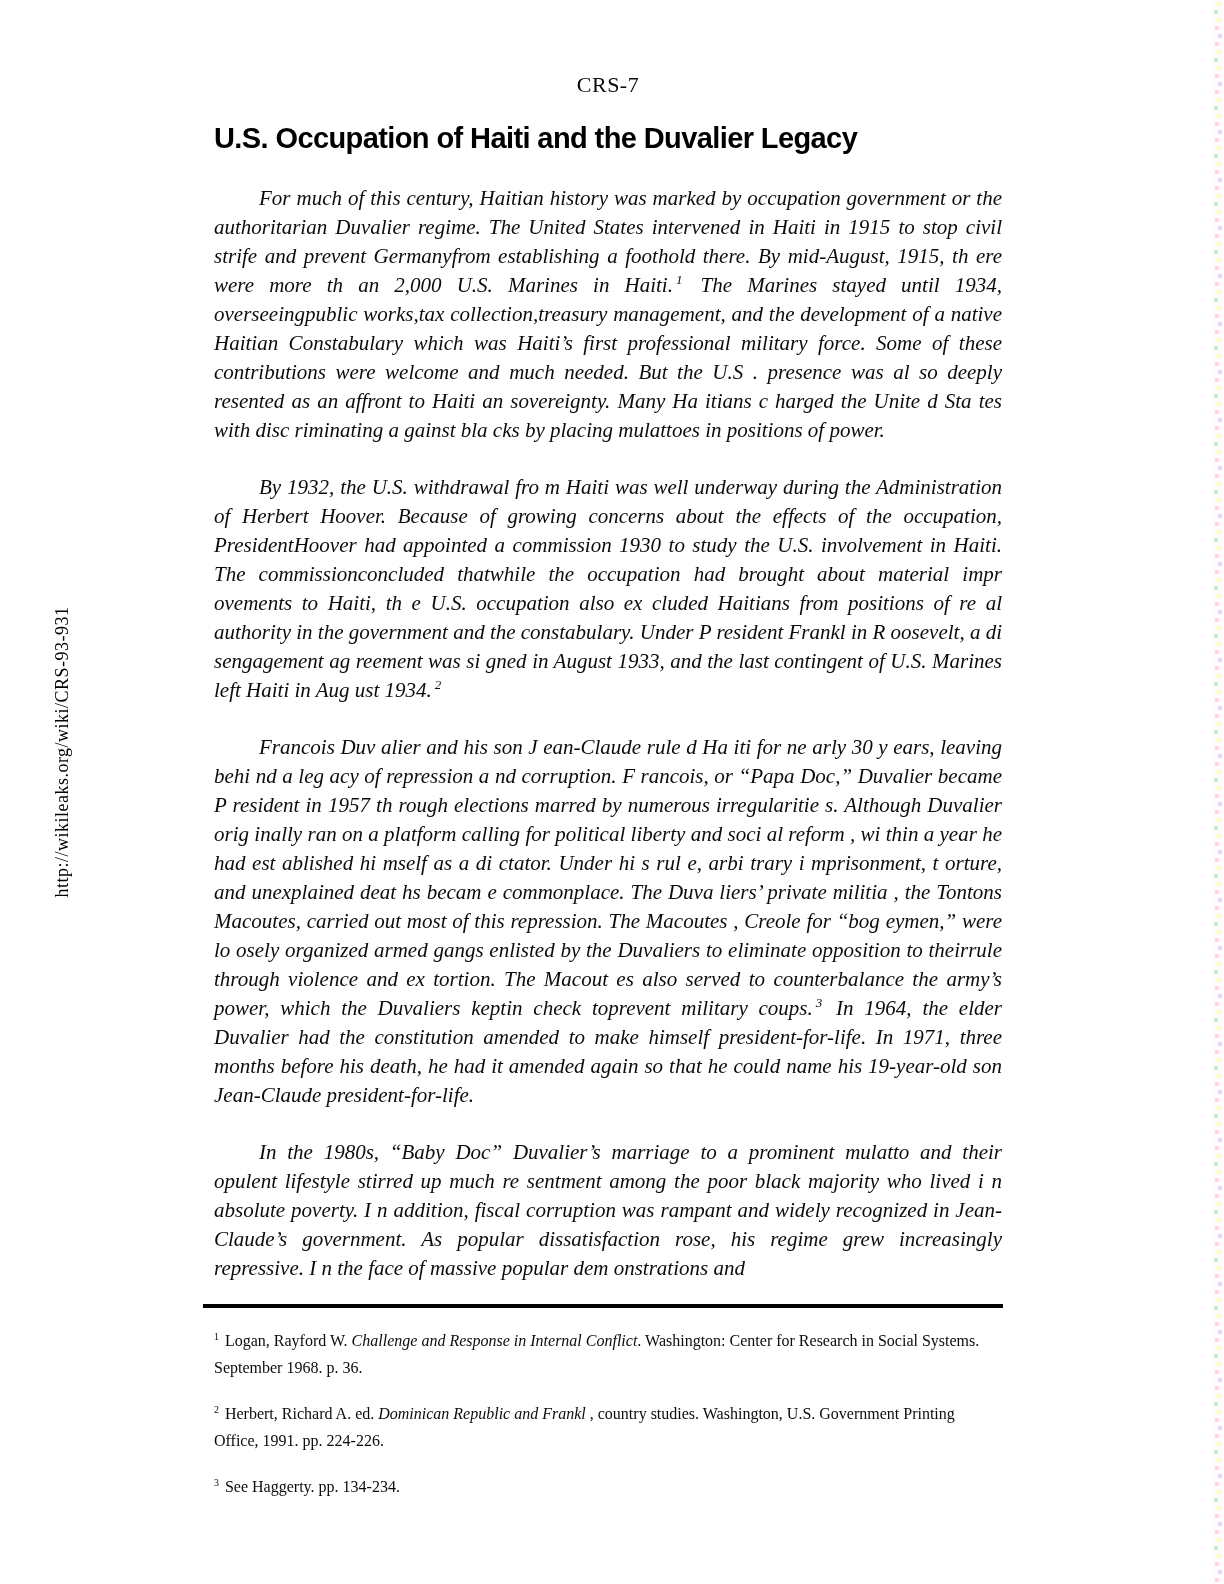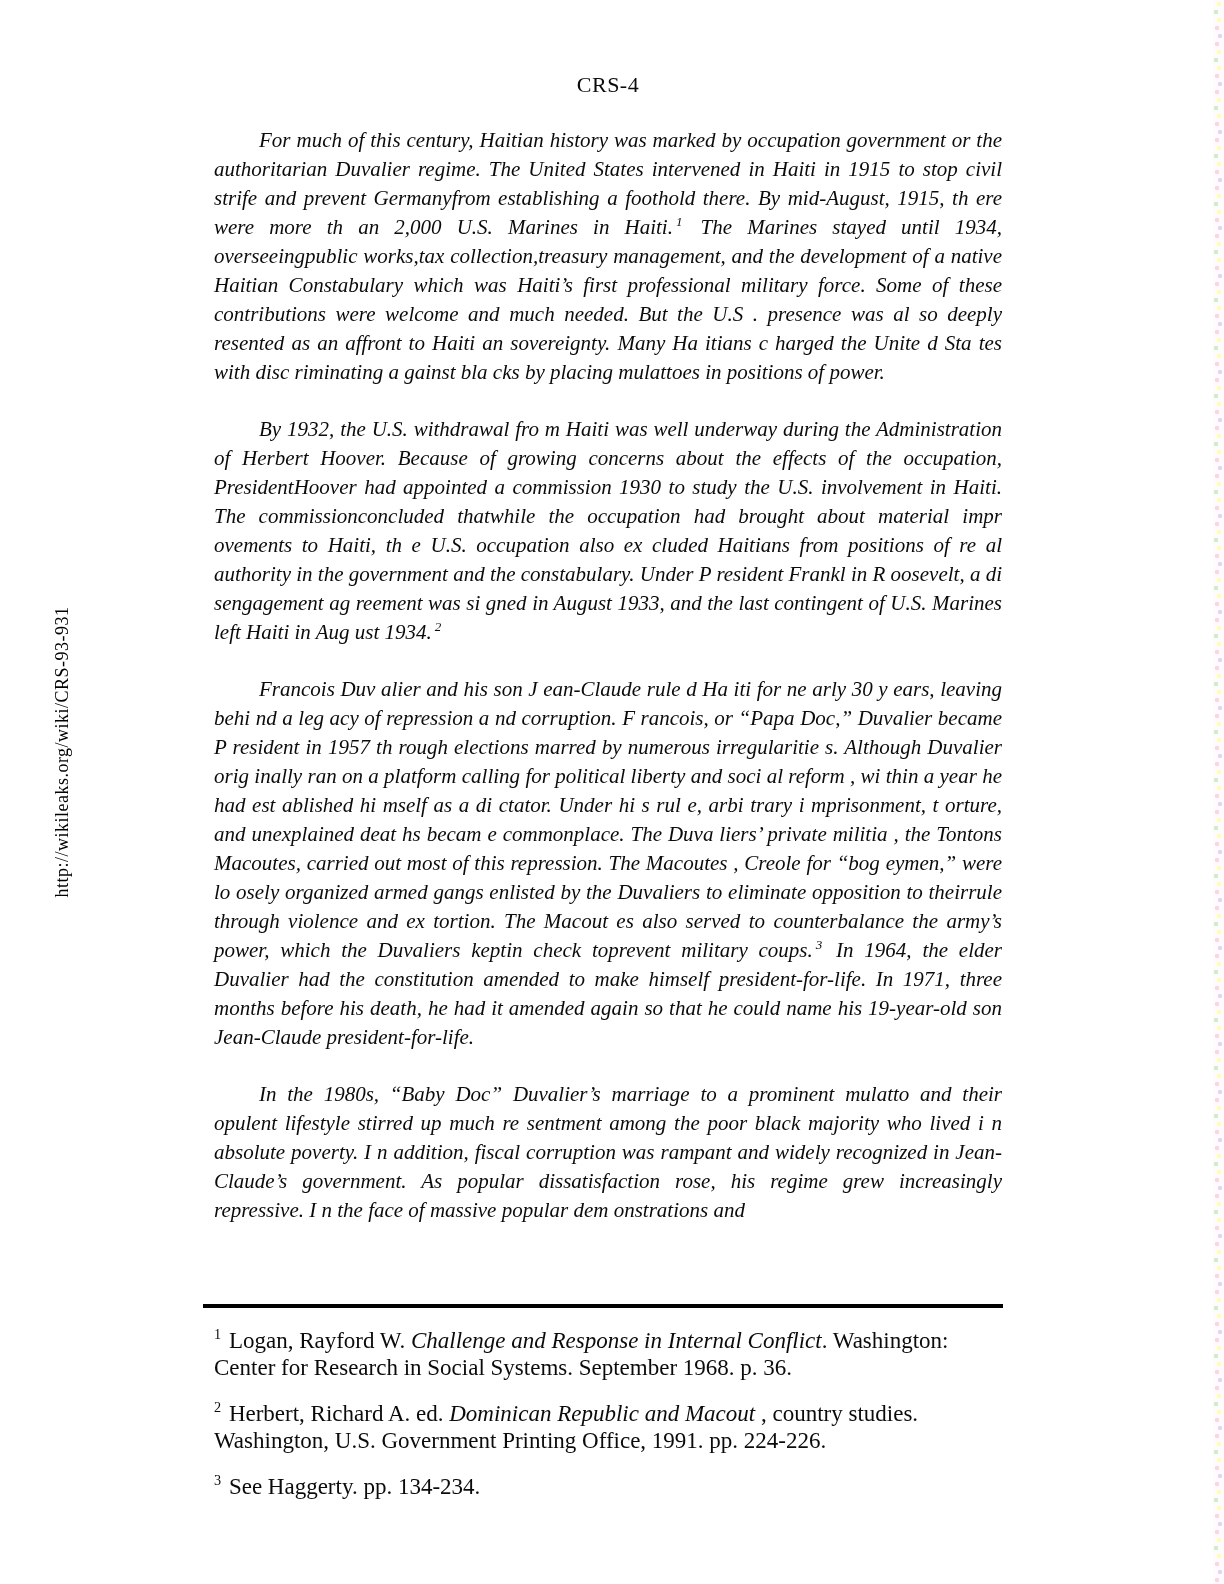--- a/index.html
+++ b/index.html
@@ -86,21 +86,21 @@
     left: 203px;
     top: 1304px;
     width: 800px;
   }
   .footnote-rule {
     height: 4px;
     background: #000000;
   }
   .footnote {
     margin: 19px 0 0 11px;
-    font-size: 23px;
+    font-size: 16px;
     line-height: 27px;
     text-align: left;
   }
   .footnote sup {
     font-size: 0.62em;
     vertical-align: super;
     line-height: 0;
     padding-right: 2px;
   }
 </style>
@@ -108,38 +108,39 @@
 <body>
 
 <div class="page">
 
   <div class="edge-pattern"></div>
 
   <div class="watermark">http://wikileaks.org/wiki/CRS-93-931</div>
 
   <div class="content">
 
-    <div class="page-header">CRS-4</div>
+    <div class="page-header">CRS-7</div>
 
+    <h1 class="doc-title">U.S. Occupation of Haiti and the Duvalier Legacy</h1>
 
     <p class="body-para"><span>For much of this century, Haitian history was marked by occupation government or the authoritarian Duvalier regime.  The United States intervened in Haiti in 1915 to stop civil strife and prevent Germanyfrom establishing a foothold there.  By mid-August, 1915, th ere were more th an 2,000 U.S. Marines in Haiti.</span><sup class="fn-ref">1</sup><span> The Marines stayed until 1934, overseeingpublic works,tax collection,treasury management, and the development of a native Haitian Constabulary which was Haiti’s first professional military force.  Some of these contributions were welcome and much needed.  But the U.S . presence was al so deeply resented as an affront to Haiti an sovereignty. Many Ha itians c harged the Unite d Sta tes with disc riminating a gainst bla cks by placing mulattoes in positions of power.</span></p>
 
     <p class="body-para"><span>By 1932, the U.S. withdrawal fro m Haiti was well underway during the Administration of Herbert Hoover.  Because of growing concerns about the effects of the occupation, PresidentHoover had appointed a commission 1930 to study the U.S. involvement in Haiti.  The commissionconcluded thatwhile the occupation had brought about material impr ovements to Haiti, th e U.S. occupation also ex cluded Haitians from positions of re al authority in the government and the constabulary. Under P resident Frankl in R oosevelt, a di sengagement ag reement was si gned in August 1933, and the last contingent of U.S. Marines left Haiti in Aug ust 1934.</span><sup class="fn-ref">2</sup></p>
 
     <p class="body-para"><span>Francois Duv alier and his son J ean-Claude rule d Ha iti for ne arly 30 y ears, leaving behi nd a leg acy of repression a nd corruption.  F rancois, or “Papa Doc,” Duvalier became P resident in 1957 th rough elections marred by numerous irregularitie s.  Although Duvalier orig inally ran on a platform calling for political liberty and soci al reform , wi thin a year he had est ablished hi mself as a di ctator. Under hi s rul e, arbi trary i mprisonment, t orture, and unexplained deat hs becam e commonplace.  The Duva liers’ private militia , the Tontons Macoutes, carried out most of this repression.  The Macoutes , Creole for “bog eymen,” were lo osely organized armed gangs enlisted by the Duvaliers to eliminate opposition to theirrule through violence and ex tortion.  The Macout es also served to counterbalance the army’s power, which the Duvaliers keptin check toprevent military coups.</span><sup class="fn-ref">3</sup><span> In 1964, the elder Duvalier had the constitution amended to make himself president-for-life. In 1971, three months before his death, he had it amended again so that he could name his 19-year-old son Jean-Claude president-for-life.</span></p>
 
     <p class="body-para"><span>In the 1980s, “Baby Doc” Duvalier’s marriage to a prominent mulatto and their opulent lifestyle stirred up much re sentment among the poor black majority who lived i n absolute poverty.  I n addition, fiscal corruption was rampant and widely recognized in Jean-Claude’s government.  As popular dissatisfaction rose, his regime grew increasingly repressive.  I n the face of massive popular dem onstrations and</span></p>
 
   </div>
 
   <div class="footnotes">
 
     <div class="footnote-rule"></div>
 
     <p class="footnote"><sup>1</sup><span> Logan, Rayford W.  </span><i>Challenge and Response in Internal Conflict</i><span>. Washington: Center for Research in Social Systems. September 1968.  p. 36.</span></p>
 
-    <p class="footnote"><sup>2</sup><span> Herbert, Richard A. ed. </span><i>Dominican Republic and Macout</i><span> , country studies. Washington, U.S. Government Printing Office, 1991. pp. 224-226.</span></p>
+    <p class="footnote"><sup>2</sup><span> Herbert, Richard A. ed. </span><i>Dominican Republic and Frankl</i><span> , country studies. Washington, U.S. Government Printing Office, 1991. pp. 224-226.</span></p>
 
     <p class="footnote"><sup>3</sup><span> See Haggerty. pp. 134-234.</span></p>
 
   </div>
 
 </div>
 
 </body></html>

